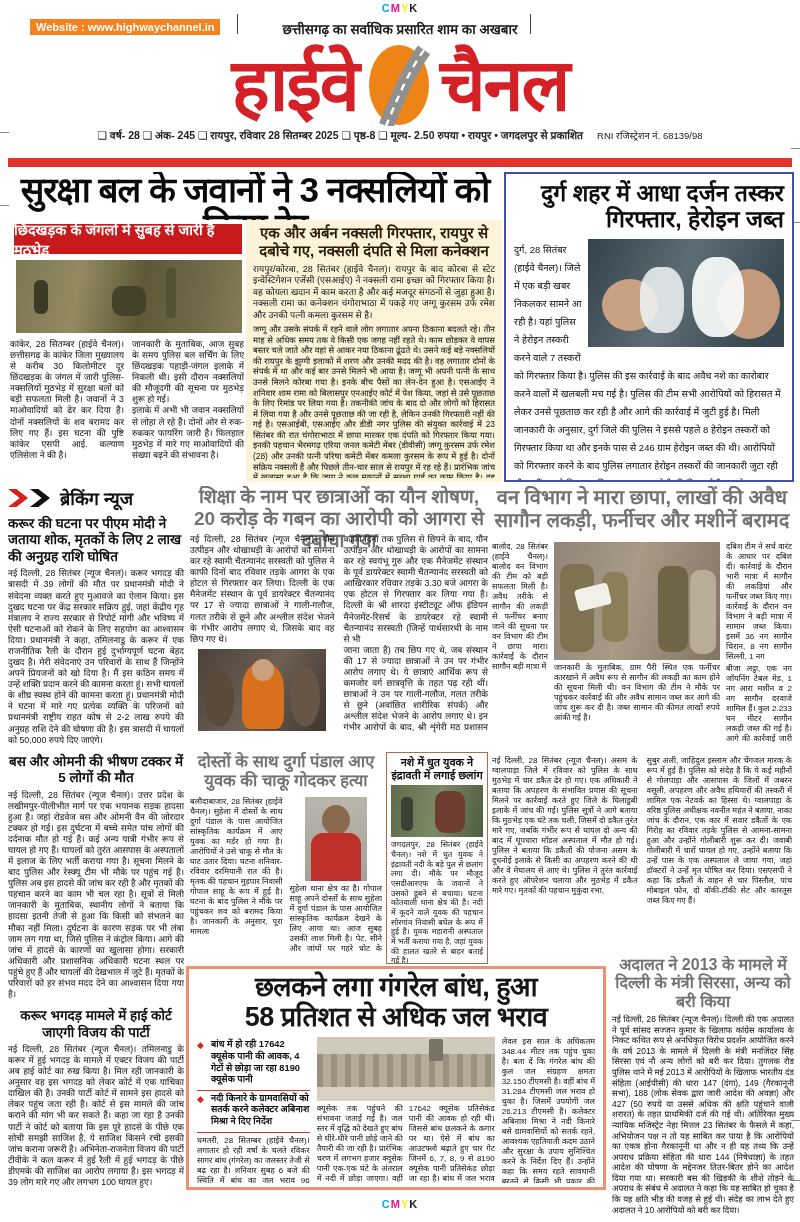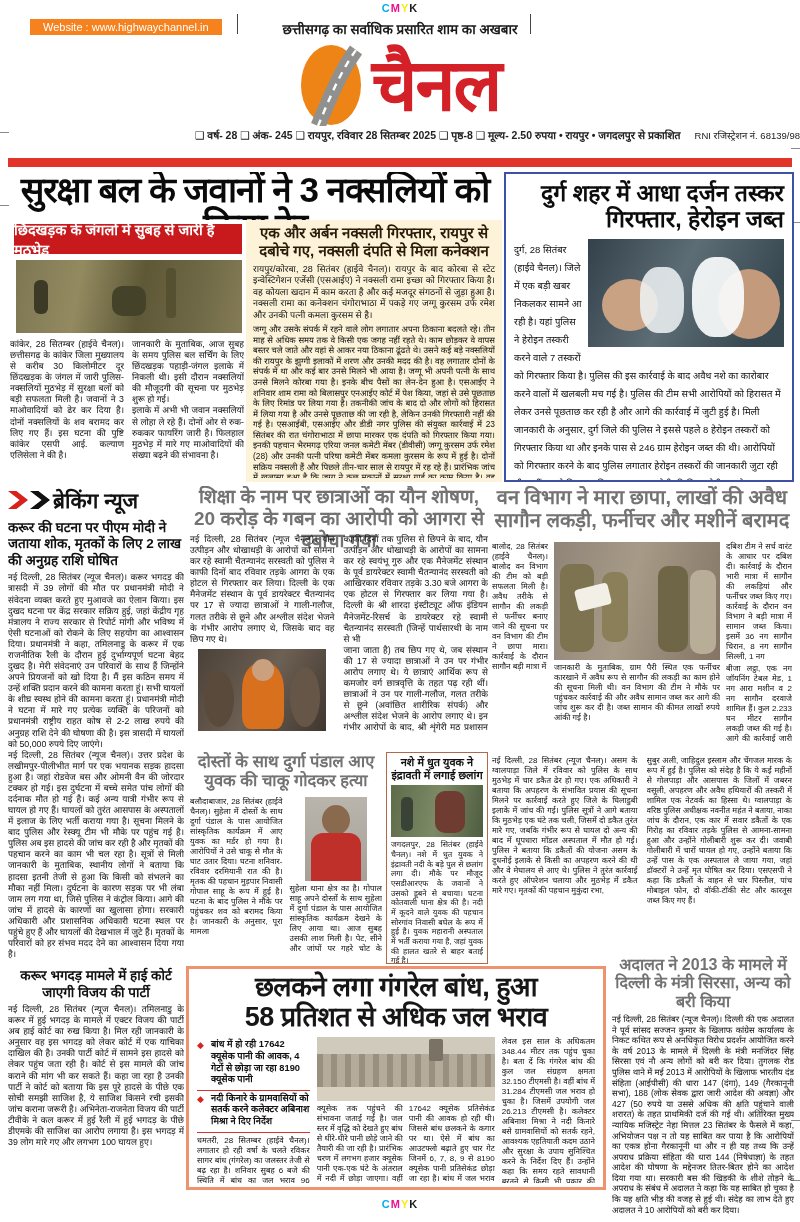--- a/index.html
+++ b/index.html
@@ -7,26 +7,26 @@
         font-family:"Liberation Sans","DejaVu Sans",sans-serif;color:#111;}
   .abs{position:absolute;}
   .j{text-align:justify;text-justify:inter-word;}
   .ov{overflow:hidden;}
   .bold{font-weight:bold;}
   .ctr{text-align:center;}
 
   
   .cmyk{width:100%;text-align:center;font-size:11px;font-weight:bold;letter-spacing:1px;}
   .c-c{color:#00aeef}.c-m{color:#ec118f}.c-y{color:#f7ec13}.c-k{color:#1a1a1a}
-  .webbox{background:#f5821f;color:#fff;font-size:11px;font-weight:normal;padding:2px 13px;}
+  .webbox{background:#f5821f;color:#fff;font-size:11px;font-weight:bold;padding:2px 6px;}
   .tagline{width:100%;text-align:center;font-size:13.5px;font-weight:bold;color:#1a1a1a;}
   .vline{width:1px;background:#444;}
   .logo-row{left:0;top:44px;width:100%;display:flex;justify-content:center;align-items:center;gap:10px;}
   .logo-txt{color:#d42027;font-weight:800;font-size:72px;line-height:1;letter-spacing:-2px;}
-  .dateline{left:0;top:128px;width:100%;text-align:right;font-size:10.5px;font-weight:bold;color:#222;}
+  .dateline{left:0;top:128px;width:100%;text-align:center;font-size:10.5px;font-weight:bold;color:#222;}
   .dateline .rni{font-weight:normal;margin-left:14px;font-size:9.5px;}
   .redbar{left:8px;top:158px;width:784px;height:9px;background:#e2342b;}
 
   
   .h-main{font-weight:800;color:#0a0a0a;line-height:1.02;letter-spacing:-1px;}
   .kicker{background:#c8191c;color:#fff;font-weight:bold;font-size:14.5px;display:flex;align-items:center;justify-content:center;}
   .beige{background:#fcf3d8;}
   .subhead{font-size:15px;font-weight:bold;color:#2a1a08;text-align:center;line-height:1.2;}
 
   .t95{font-size:9.5px;line-height:1.27;}
@@ -38,21 +38,21 @@
 
   .bluebox{border:2px solid #3f51a5;background:#fff;padding:5px 8px;box-sizing:border-box;}
   .bluebox h2{margin:2px 0 6px 0;font-size:23px;line-height:1.12;text-align:right;color:#0c0c0c;}
 
   .ph{position:relative;overflow:hidden;background:#9a9a92;}
   .blob{position:absolute;border-radius:50%;}
 
   
   .chev{width:20px;height:18px;clip-path:polygon(0 0,42% 0,100% 50%,42% 100%,0 100%,58% 50%);display:inline-block;}
   .bk-head{display:flex;align-items:center;gap:2px;}
-  .bk-label{font-size:21px;font-weight:800;margin-left:1px;}
+  .bk-label{font-size:18px;font-weight:800;margin-left:8px;}
   .bk-h1{font-size:13.5px;font-weight:800;line-height:1.22;margin:6px 0 3px 0;}
   .bk-h2{font-size:13.5px;font-weight:800;line-height:1.22;margin:8px 0 3px 0;text-align:center;}
 
   .sec-h{font-weight:800;color:#737373;text-align:center;line-height:1.15;}
   .cols2{column-count:2;column-gap:9px;}
   .thinbox{border:1px solid #b06a4a;box-sizing:border-box;padding:3px 4px;}
 
   .gbox{border:3px solid #ef9270;box-sizing:border-box;padding:4px 8px;background:#fff;}
   .g-head{font-size:27px;font-weight:800;text-align:center;line-height:1.1;letter-spacing:-0.5px;color:#161616;}
   .bullet-item{font-size:9.3px;font-weight:bold;line-height:1.25;border-bottom:1px solid #d0342c;padding:2px 0 4px 14px;position:relative;}
@@ -66,20 +66,21 @@
 <div id="page">
 
   <div class="abs cmyk" style="top:2px;left:0;"><span class="c-c">C</span><span class="c-m">M</span><span class="c-y">Y</span><span class="c-k">K</span></div>
 
   <div class="abs webbox" style="left:30px;top:19px;">Website : www.highwaychannel.in</div>
   <div class="abs vline" style="left:237px;top:14px;height:20px;"></div>
   <div class="abs tagline" style="top:20px;left:0;">छत्तीसगढ़ का सर्वाधिक प्रसारित शाम का अखबार</div>
   <div class="abs vline" style="left:530px;top:14px;height:20px;"></div>
 
   <div class="abs logo-row">
+    <span class="logo-txt">हाईवे</span>
     <span style="display:inline-block;line-height:0;">
       <svg width="62" height="82" viewBox="0 0 62 82">
         <ellipse cx="31" cy="41" rx="30" ry="40" fill="#ef8416"></ellipse>
         <path d="M18 82 C28 58 40 28 56 6" stroke="#90908f" stroke-width="15" fill="none"></path>
         <path d="M18 82 C28 58 40 28 56 6" stroke="#ffffff" stroke-width="2.4" fill="none" stroke-dasharray="7 6"></path>
       </svg>
     </span>
     <span class="logo-txt">चैनल</span>
   </div>
 
@@ -130,20 +131,21 @@
   </div>
 
   <div class="abs ov" style="left:8px;top:486px;width:176px;height:736px;">
     <div class="bk-head">
       <span class="chev" style="background:#d8201d;"></span>
       <span class="chev" style="background:#111;"></span>
       <span class="bk-label">ब्रेकिंग न्यूज</span>
     </div>
     <div class="bk-h1">करूर की घटना पर पीएम मोदी ने जताया शोक, मृतकों के लिए 2 लाख की अनुग्रह राशि घोषित</div>
     <div class="j t88">नई दिल्ली, 28 सितंबर (न्यूज चैनल)। करूर भगदड़ की त्रासदी में 39 लोगों की मौत पर प्रधानमंत्री मोदी ने संवेदना व्यक्त करते हुए मुआवजे का ऐलान किया। इस दुखद घटना पर केंद्र सरकार सक्रिय हुई, जहां केंद्रीय गृह मंत्रालय ने राज्य सरकार से रिपोर्ट मांगी और भविष्य में ऐसी घटनाओं को रोकने के लिए सहयोग का आश्वासन दिया। प्रधानमंत्री ने कहा, तमिलनाडु के करूर में एक राजनीतिक रैली के दौरान हुई दुर्भाग्यपूर्ण घटना बेहद दुखद है। मेरी संवेदनाएं उन परिवारों के साथ हैं जिन्होंने अपने प्रियजनों को खो दिया है। मैं इस कठिन समय में उन्हें शक्ति प्रदान करने की कामना करता हूं। सभी घायलों के शीघ्र स्वस्थ होने की कामना करता हूं। प्रधानमंत्री मोदी ने घटना में मारे गए प्रत्येक व्यक्ति के परिजनों को प्रधानमंत्री राष्ट्रीय राहत कोष से 2-2 लाख रुपये की अनुग्रह राशि देने की घोषणा की है। इस त्रासदी में घायलों को 50,000 रुपये दिए जाएंगे।</div>
+    <div class="bk-h2">बस और ओमनी की भीषण टक्कर में 5 लोगों की मौत</div>
     <div class="j t88">नई दिल्ली, 28 सितंबर (न्यूज चैनल)। उत्तर प्रदेश के लखीमपुर-पीलीभीत मार्ग पर एक भयानक सड़क हादसा हुआ है। जहां रोडवेज बस और ओमनी वैन की जोरदार टक्कर हो गई। इस दुर्घटना में बच्चे समेत पांच लोगों की दर्दनाक मौत हो गई है। कई अन्य यात्री गंभीर रूप से घायल हो गए हैं। घायलों को तुरंत आसपास के अस्पतालों में इलाज के लिए भर्ती कराया गया है। सूचना मिलने के बाद पुलिस और रेस्क्यू टीम भी मौके पर पहुंच गई है। पुलिस अब इस हादसे की जांच कर रही है और मृतकों की पहचान करने का काम भी चल रहा है। सूत्रों से मिली जानकारी के मुताबिक, स्थानीय लोगों ने बताया कि हादसा इतनी तेजी से हुआ कि किसी को संभलने का मौका नहीं मिला। दुर्घटना के कारण सड़क पर भी लंबा जाम लग गया था, जिसे पुलिस ने कंट्रोल किया। आगे की जांच में हादसे के कारणों का खुलासा होगा। सरकारी अधिकारी और प्रशासनिक अधिकारी घटना स्थल पर पहुंचे हुए हैं और घायलों की देखभाल में जुटे हैं। मृतकों के परिवारों को हर संभव मदद देने का आश्वासन दिया गया है।</div>
     <div class="bk-h2">करूर भगदड़ मामले में हाई कोर्ट जाएगी विजय की पार्टी</div>
     <div class="j t88">नई दिल्ली, 28 सितंबर (न्यूज चैनल)। तमिलनाडु के करूर में हुई भगदड़ के मामले में एक्टर विजय की पार्टी अब हाई कोर्ट का रुख किया है। मिल रही जानकारी के अनुसार वह इस भगदड़ को लेकर कोर्ट में एक याचिका दाखिल की है। उनकी पार्टी कोर्ट में सामने इस हादसे को लेकर पहुंच जता रही है। कोर्ट से इस मामले की जांच कराने की मांग भी कर सकते हैं। कहा जा रहा है उनकी पार्टी ने कोर्ट को बताया कि इस पूरे हादसे के पीछे एक सोची समझी साजिश है, ये साजिश किसने रची इसकी जांच कराना जरूरी है। अभिनेता-राजनेता विजय की पार्टी टीवीके ने कल करूर में हुई रैली में हुई भगदड़ के पीछे डीएमके की साजिश का आरोप लगाया है। इस भगदड़ में 39 लोग मारे गए और लगभग 100 घायल हुए।</div>
   </div>
 
   <div class="abs ov" style="left:190px;top:486px;width:298px;height:260px;">
     <div class="sec-h" style="font-size:19px;height:48px;">शिक्षा के नाम पर छात्राओं का यौन शोषण, 20 करोड़ के गबन का आरोपी को आगरा से दबोचा गया</div>
     <div class="cols2 ov" style="height:204px;">
       <div class="j t88">नई दिल्ली, 28 सितंबर (न्यूज चैनल)। यौन उत्पीड़न और धोखाधड़ी के आरोपों का सामना कर रहे स्वामी चैतन्यानंद सरस्वती को पुलिस ने काफी दिनों बाद रविवार तड़के आगरा के एक होटल से गिरफ्तार कर लिया। दिल्ली के एक मैनेजमेंट संस्थान के पूर्व डायरेक्टर चैतन्यानंद पर 17 से ज्यादा छात्राओं ने गाली-गलौज, गलत तरीके से छूने और अश्लील संदेश भेजने के गंभीर आरोप लगाए थे, जिसके बाद वह छिप गए थे।</div>
       <div class="ph" style="width:128px;height:82px;margin:4px auto;background:linear-gradient(120deg,#4b4138,#6d6054 50%,#3f362e);">

